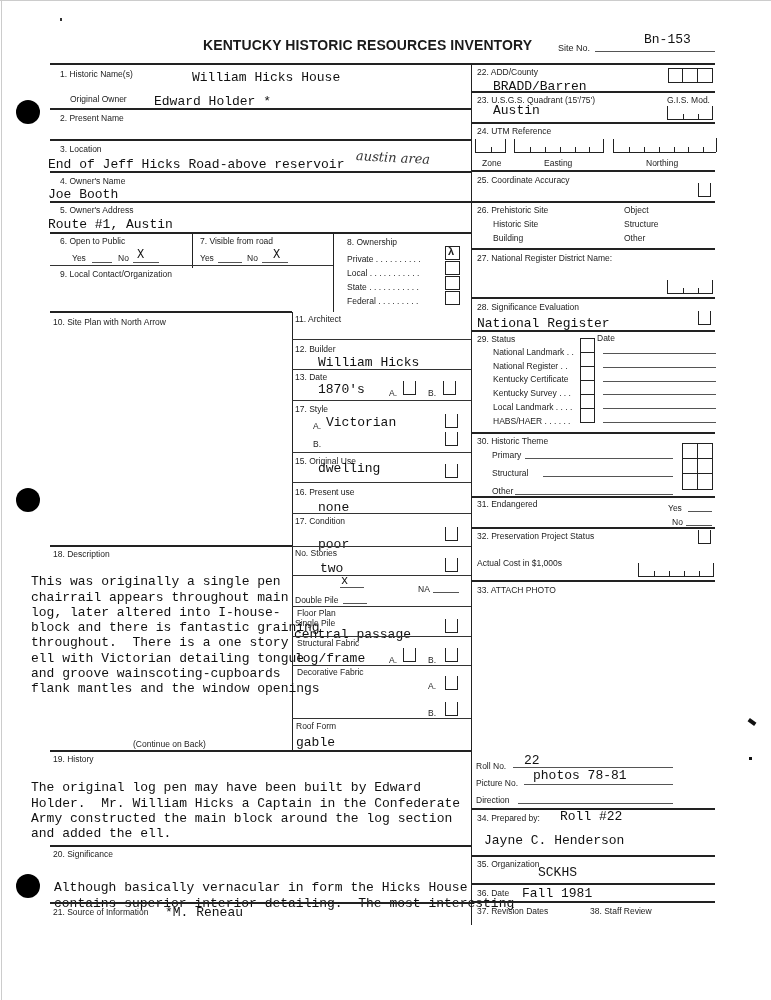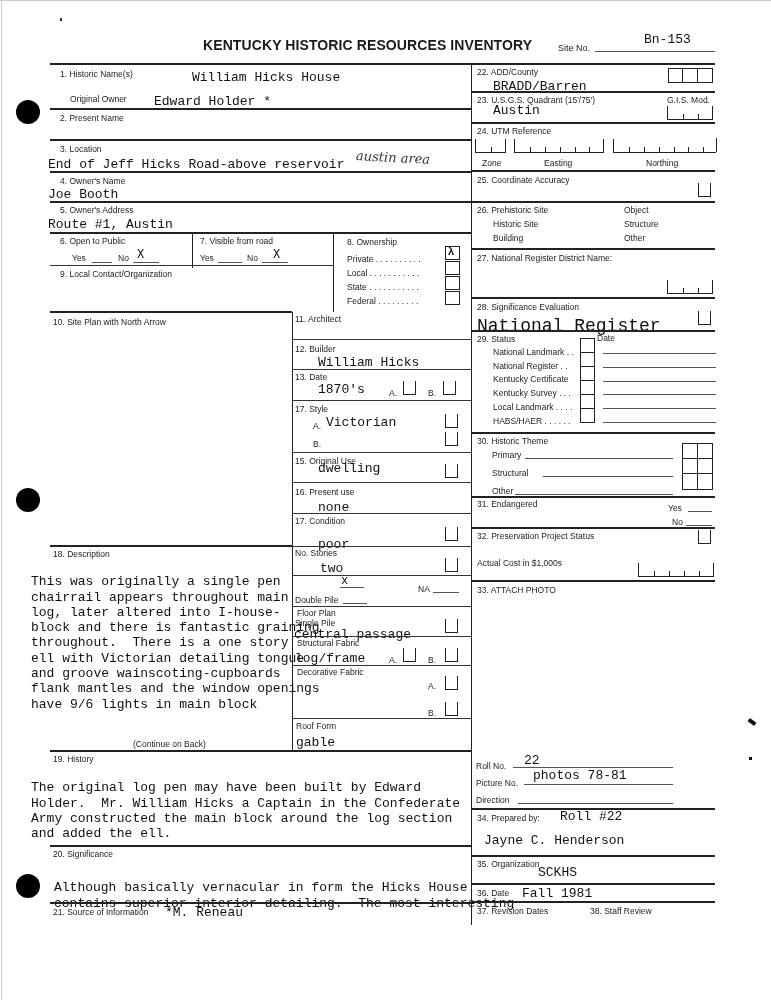--- a/index.html
+++ b/index.html
@@ -94,21 +94,21 @@
 
 <div class="lbl" style="left:60px;top:269px;">9. Local Contact/Organization</div>
 
 <div class="hl" style="left:50px;top:311px;width:242px;"></div>
 <div class="lbl" style="left:53px;top:317px;">10. Site Plan with North Arrow</div>
 <div class="abs" style="left:52px;top:330px;width:238px;height:210px;"></div>
 <div class="hl" style="left:50px;top:545px;width:242px;"></div>
 
 <div class="lbl" style="left:53px;top:549px;">18. Description</div>
 <div class="desc" style="left:31px;top:559px;">
-<div>This was originally a single pen</div><div>chairrail appears throughout main</div><div>log, later altered into I-house-</div><div>block and there is fantastic graining</div><div>throughout.  There is a one story</div><div>ell with Victorian detailing tongue</div><div>and groove wainscoting-cupboards</div><div>flank mantles and the window openings</div><div>have 9/6 lights in main block</div>
+<div>This was originally a single pen</div><div>chairrail appears throughout main</div><div>log, later altered into I-house-</div><div>block and there is fantastic graining</div><div>throughout.  There is a one story</div><div>ell with Victorian detailing tongue</div><div>and groove wainscoting-cupboards</div><div>flank mantles and the window openings</div>
 </div>
 <div class="lbl" style="left:133px;top:739px;">(Continue on Back)</div>
 <div class="hl" style="left:50px;top:750px;width:421px;"></div>
 
 <div class="lbl" style="left:53px;top:754px;">19. History</div>
 <div class="desc" style="left:31px;top:765px;">
 <div>The original log pen may have been built by Edward</div><div>Holder.  Mr. William Hicks a Captain in the Confederate</div><div>Army constructed the main block around the log section</div><div>and added the ell.</div>
 </div>
 <div class="hl" style="left:50px;top:845px;width:421px;"></div>
 
@@ -248,21 +248,21 @@
 <div class="hl" style="left:471px;top:248px;width:244px;"></div>
 
 <div class="lbl" style="left:477px;top:253px;">27. National Register District Name:</div>
 <div class="tick-box" style="left:667px;top:280px;width:46px;">
     <i style="left:15px;"></i>
     <i style="left:30px;"></i>
   </div>
 <div class="hl" style="left:471px;top:297px;width:244px;"></div>
 
 <div class="lbl" style="left:477px;top:302px;">28. Significance Evaluation</div>
-<div class="tw" style="left:477px;top:316px;font-size:18px;">National Register</div>
+<div class="tw" style="left:477px;top:316px;font-size:13px;">National Register</div>
 <div class="cbox" style="left:698px;top:311px;"></div>
 <div class="hl" style="left:471px;top:330px;width:244px;"></div>
 
 <div class="lbl" style="left:477px;top:334px;">29. Status</div>
 <div class="lbl" style="left:597px;top:333px;">Date</div>
 <div class="lbl" style="left:493px;top:347px;">National Landmark . .</div>
 <div class="lbl" style="left:493px;top:361px;">National Register . .</div>
 <div class="lbl" style="left:493px;top:374px;">Kentucky Certificate</div>
 <div class="lbl" style="left:493px;top:388px;">Kentucky Survey . . .</div>
 <div class="lbl" style="left:493px;top:402px;">Local Landmark . . . .</div>

